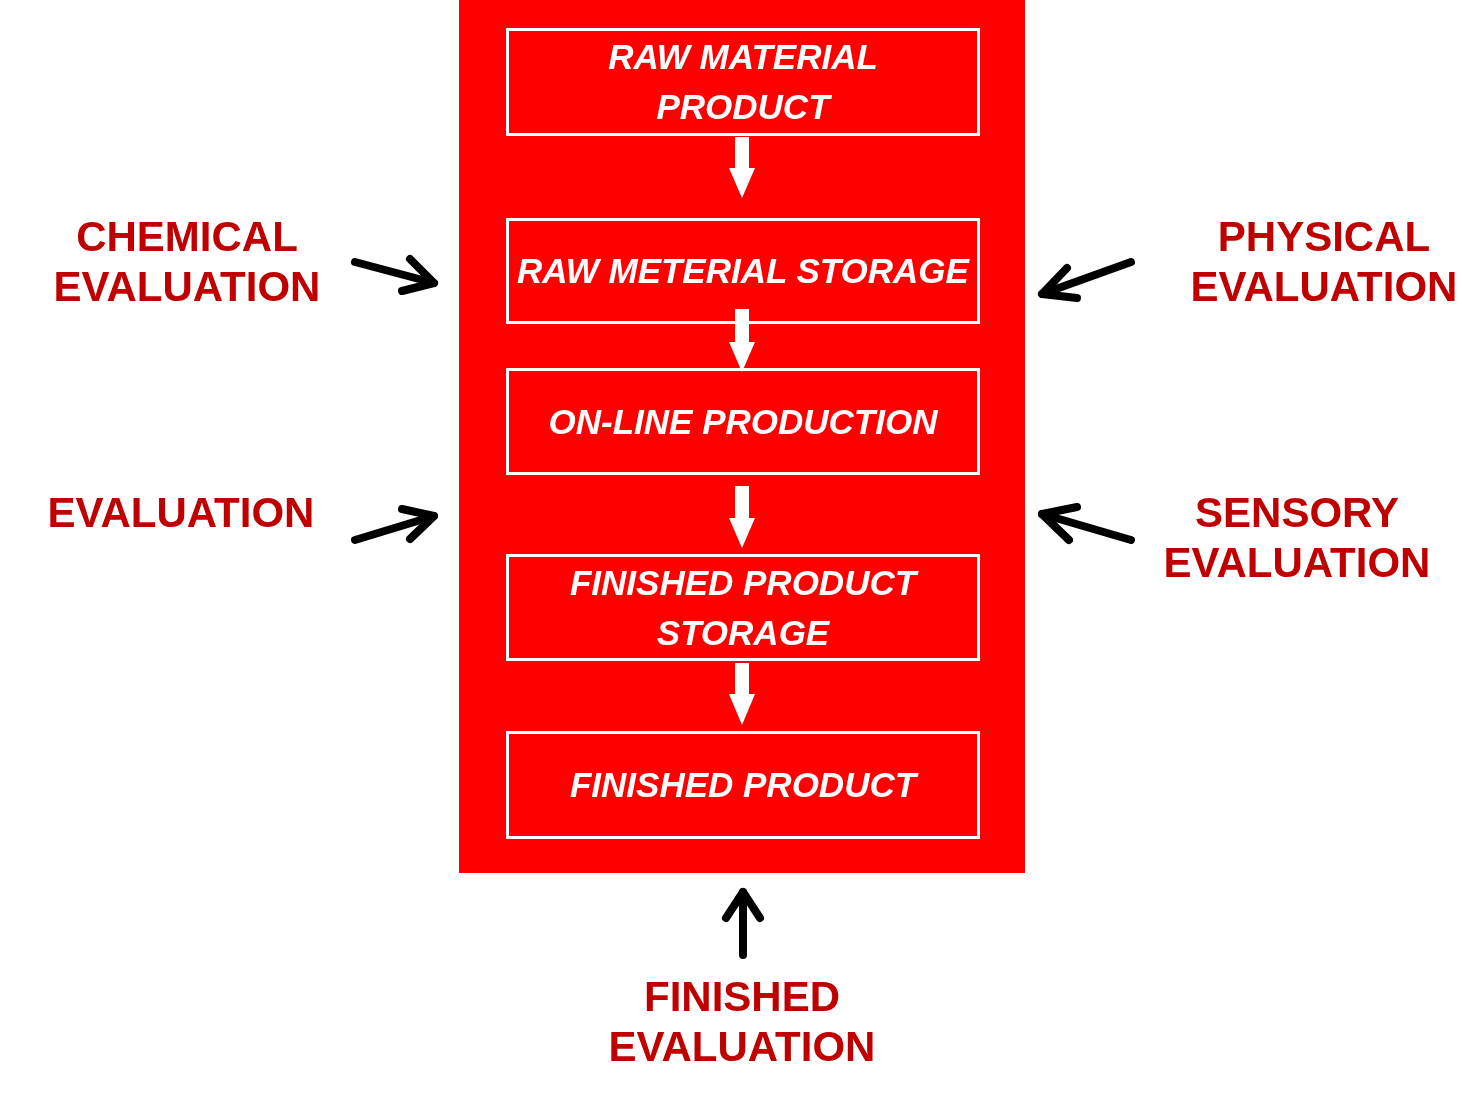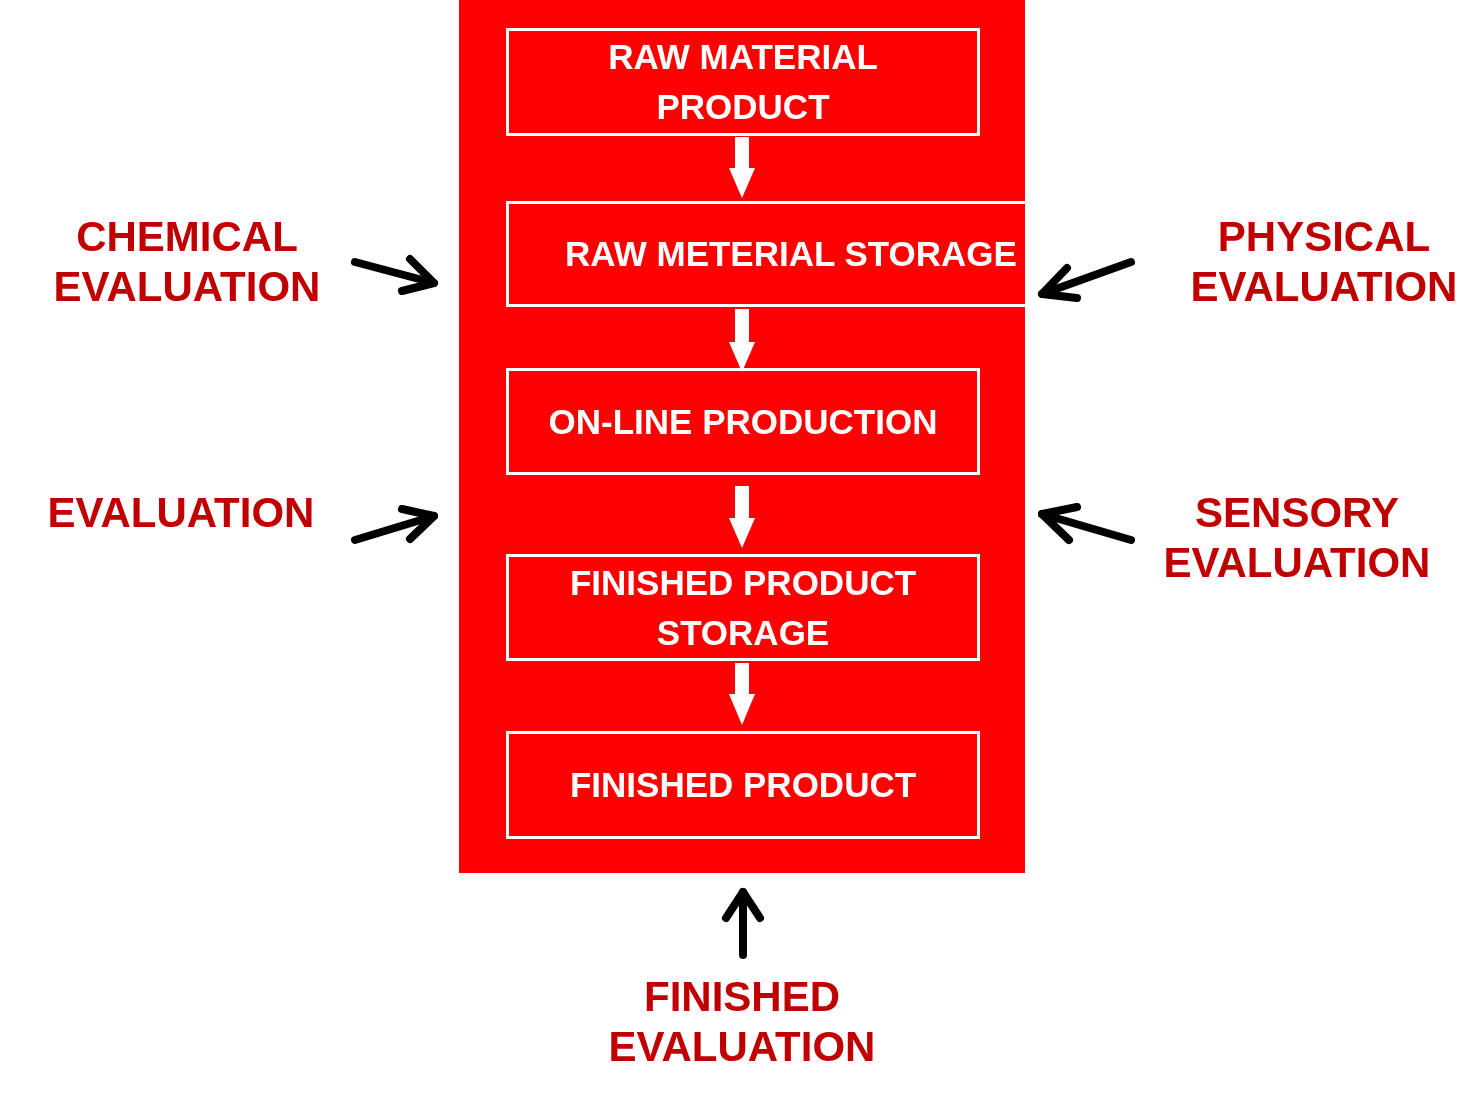--- a/index.html
+++ b/index.html
@@ -3,38 +3,38 @@
   <meta charset="utf-8">
   <style>
     html, body { margin: 0; padding: 0; background: #ffffff; }
     body { width: 1463px; height: 1097px; position: relative; overflow: hidden;
            font-family: "Liberation Sans", "DejaVu Sans", sans-serif; }
     .panel { position: absolute; left: 459px; top: 0; width: 566px; height: 873px; background: #FF0000; }
     .box { position: absolute; left: 506px; width: 468px; border: 3px solid #ffffff;
            display: flex; align-items: center; justify-content: center; text-align: center;
            color: #ffffff; font-weight: bold; font-size: 35px; line-height: 50px;
            box-sizing: content-box; }
-    .box span { display: block; }
+    .box span { display: block; font-style: italic; }
     .label { position: absolute; color: #C00000; font-weight: bold; font-size: 42px;
              line-height: 50px; text-align: center; white-space: nowrap; }
     .label span { display: block; }
     svg.overlay { position: absolute; left: 0; top: 0; width: 1463px; height: 1097px; pointer-events: none; }
   </style>
 </head>
 <body>
 
 <div class="panel"></div>
 
 <div class="box" style="top:28px; height:102px;">
   <div>
     <span>RAW MATERIAL</span>
     <span>PRODUCT</span>
   </div>
 </div>
-<div class="box" style="top:201px; height:100px;padding-left:48px;">
+<div class="box" style="top:218px; height:100px;">
   <div>
     <span>RAW METERIAL STORAGE</span>
   </div>
 </div>
 <div class="box" style="top:368px; height:101px;text-align:center;">
   <div>
     <span>ON-LINE PRODUCTION</span>
   </div>
 </div>
 <div class="box" style="top:554px; height:101px;">

